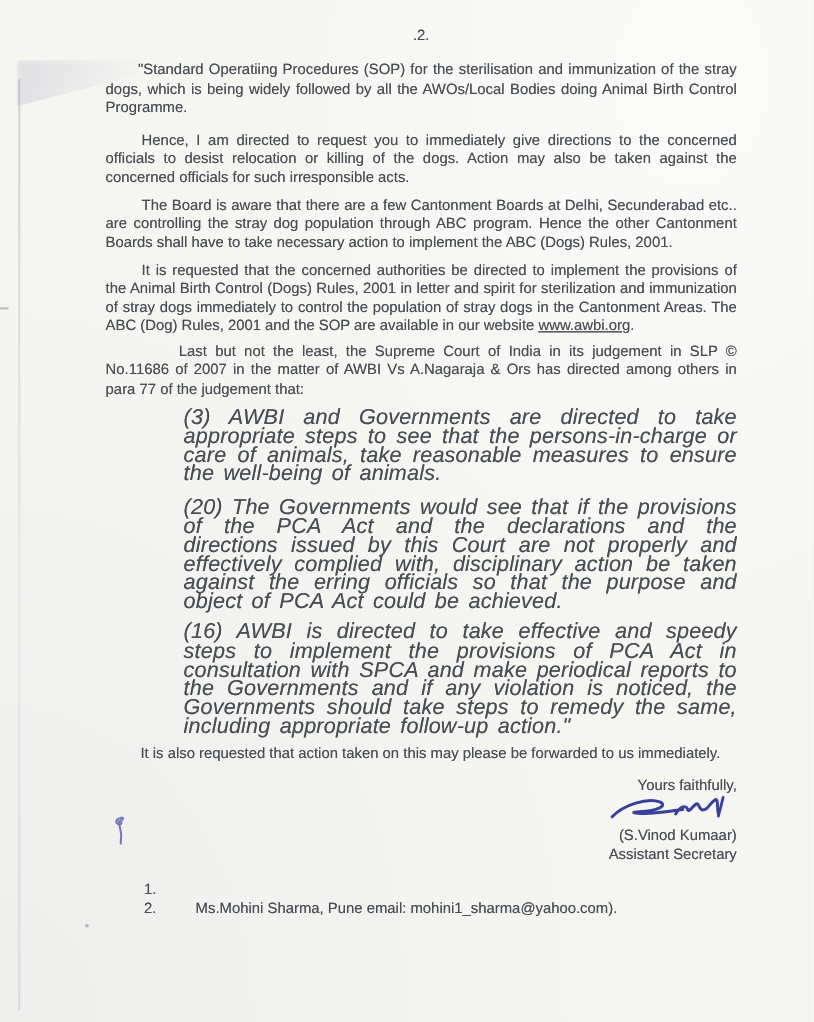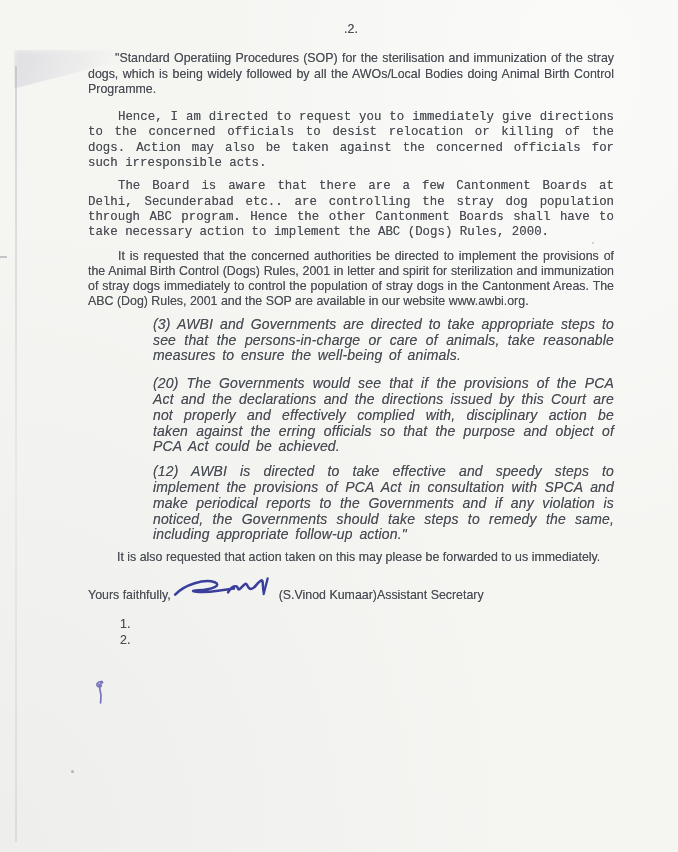--- a/index.html
+++ b/index.html
@@ -40,32 +40,32 @@
     color:var(--ink,#494d54);
     font-size:12.4px;line-height:15.3px;
     text-shadow:0 0 .4px rgba(73,77,84,.65);
   }
   .page-number{text-align:center;margin:0 0 14px 0;}
   p{margin:0;}
   .para{text-align:justify;margin-bottom:13px;}
   .ind-sm{text-indent:27px;}
   .ind{text-indent:30px;}
   .ind-lg{text-indent:61px;}
-  .mb8{margin-bottom:8px;font-family:Liberation Mono, monospace;}
+  .mb8{margin-bottom:8px;}
   .mb7{margin-bottom:7px;}
-  .link{}
+  .link{text-decoration:underline;}
   .quote{
     margin-left:65px;text-align:justify;
-    font-style:italic;font-size:14px;line-height:15.8px;
+    font-style:italic;font-size:18px;line-height:15.8px;
     word-spacing:2.6px;letter-spacing:.15px;
     margin-bottom:11px;
   }
   .closing-line{margin-top:2px;padding-left:29px;margin-bottom:0;}
   .sign-block{
-    margin-top:11px;display:flex;align-items:flex-end;
+    margin-top:11px;display:flex;flex-direction:column;align-items:flex-end;
     text-align:center;
   }
   .sign-scribble{margin:1px 4px 0 0;transform:rotate(-2deg);}
   .copy-heading{margin-top:20px;padding-left:30px;}
   .copy-list{margin-top:13px;}
   .copy-item{display:flex;padding-left:32px;line-height:16px;}
   .copy-num{width:43px;flex:0 0 43px;}
 </style>
 </head>
 <body>
@@ -84,31 +84,32 @@
   </svg>
 
   <div class="content">
 
     <div class="page-number">.2.</div>
 
     <p class="para ind-sm">"Standard Operatiing Procedures (SOP) for the sterilisation and immunization of the stray dogs, which is being widely followed by all the AWOs/Local Bodies doing Animal Birth Control Programme.</p>
 
     <p class="para ind mb8">Hence, I am directed to request you to immediately give directions to the concerned officials to desist relocation or killing of the dogs. Action may also be taken against the concerned officials for such irresponsible acts.</p>
 
-    <p class="para ind mb8">The Board is aware that there are a few Cantonment Boards at Delhi, Secunderabad etc.. are controlling the stray dog population through ABC program. Hence the other Cantonment Boards shall have to take necessary action to implement the ABC (Dogs) Rules, 2000.</p>
+    <p class="para ind mb8">The Board is aware that there are a few Cantonment Boards at Delhi, Secunderabad etc.. are controlling the stray dog population through ABC program. Hence the other Cantonment Boards shall have to take necessary action to implement the ABC (Dogs) Rules, 2001.</p>
 
     <p class="para ind mb7"><span>It is requested that the concerned authorities be directed to implement the provisions of the Animal Birth Control (Dogs) Rules, 2001 in letter and spirit for sterilization and immunization of stray dogs immediately to control the population of stray dogs in the Cantonment Areas. The ABC (Dog) Rules, 2001 and the SOP are available in our website </span><span class="link">www.awbi.org</span><span>.</span></p>
 
+    <p class="para ind-lg mb8">Last but not the least, the Supreme Court of India in its judgement in SLP © No.11686 of 2007 in the matter of AWBI Vs A.Nagaraja &amp; Ors has directed among others in para 77 of the judgement that:</p>
 
     <p class="quote" style="margin-bottom:12px">(3) AWBI and Governments are directed to take appropriate steps to see that the persons-in-charge or care of animals, take reasonable measures to ensure the well-being of animals.</p>
 
 
     <p class="quote" style="margin-bottom:9px">(20) The Governments would see that if the provisions of the PCA Act and the declarations and the directions issued by this Court are not properly and effectively complied with, disciplinary action be taken against the erring officials so that the purpose and object of PCA Act could be achieved.</p>
 
-    <p class="quote" style="margin-bottom:7px">(12) AWBI is directed to take effective and speedy steps to implement the provisions of PCA Act in consultation with SPCA and make periodical reports to the Governments and if any violation is noticed, the Governments should take steps to remedy the same, including appropriate follow-up action."</p>
+    <p class="quote" style="margin-bottom:7px">(16) AWBI is directed to take effective and speedy steps to implement the provisions of PCA Act in consultation with SPCA and make periodical reports to the Governments and if any violation is noticed, the Governments should take steps to remedy the same, including appropriate follow-up action."</p>
 
     <p class="closing-line">It is also requested that action taken on this may please be forwarded to us immediately.</p>
 
     <div class="sign-block">
       <div>Yours faithfully,</div>
       <svg class="sign-scribble" width="104" height="26" viewBox="0 0 104 26">
         <path d="M4 16 C14 6, 34 1, 44 5 C51 8, 42 12.5, 27 12.5 C14 12.5, 29 15.5, 47 13.5 C58 12.5, 61 12, 63 12
                  M57 15.5 C61 9, 66 8, 67 12 C68 15, 71 10, 74 8 C77 6, 76 13, 80 13 C84 13, 85 8, 90 5 C93 3, 91.5 10, 92.5 16.5" fill="none" stroke="#3a3f9c" stroke-width="2.5" stroke-linecap="round" stroke-linejoin="round"></path>
         <path d="M97 3 L92.5 18.5" fill="none" stroke="#3a3f9c" stroke-width="2.3" stroke-linecap="round"></path>
       </svg>
@@ -116,17 +117,18 @@
       <div>Assistant Secretary</div>
     </div>
 
 
     <div class="copy-list">
       <div class="copy-item">
         <span class="copy-num">1.</span>
       </div>
       <div class="copy-item">
         <span class="copy-num">2.</span>
+        <span>Ms.Mohini Sharma, Pune email: mohini1_sharma@yahoo.com).</span>
       </div>
     </div>
 
   </div>
 </div>
 
 </body></html>

